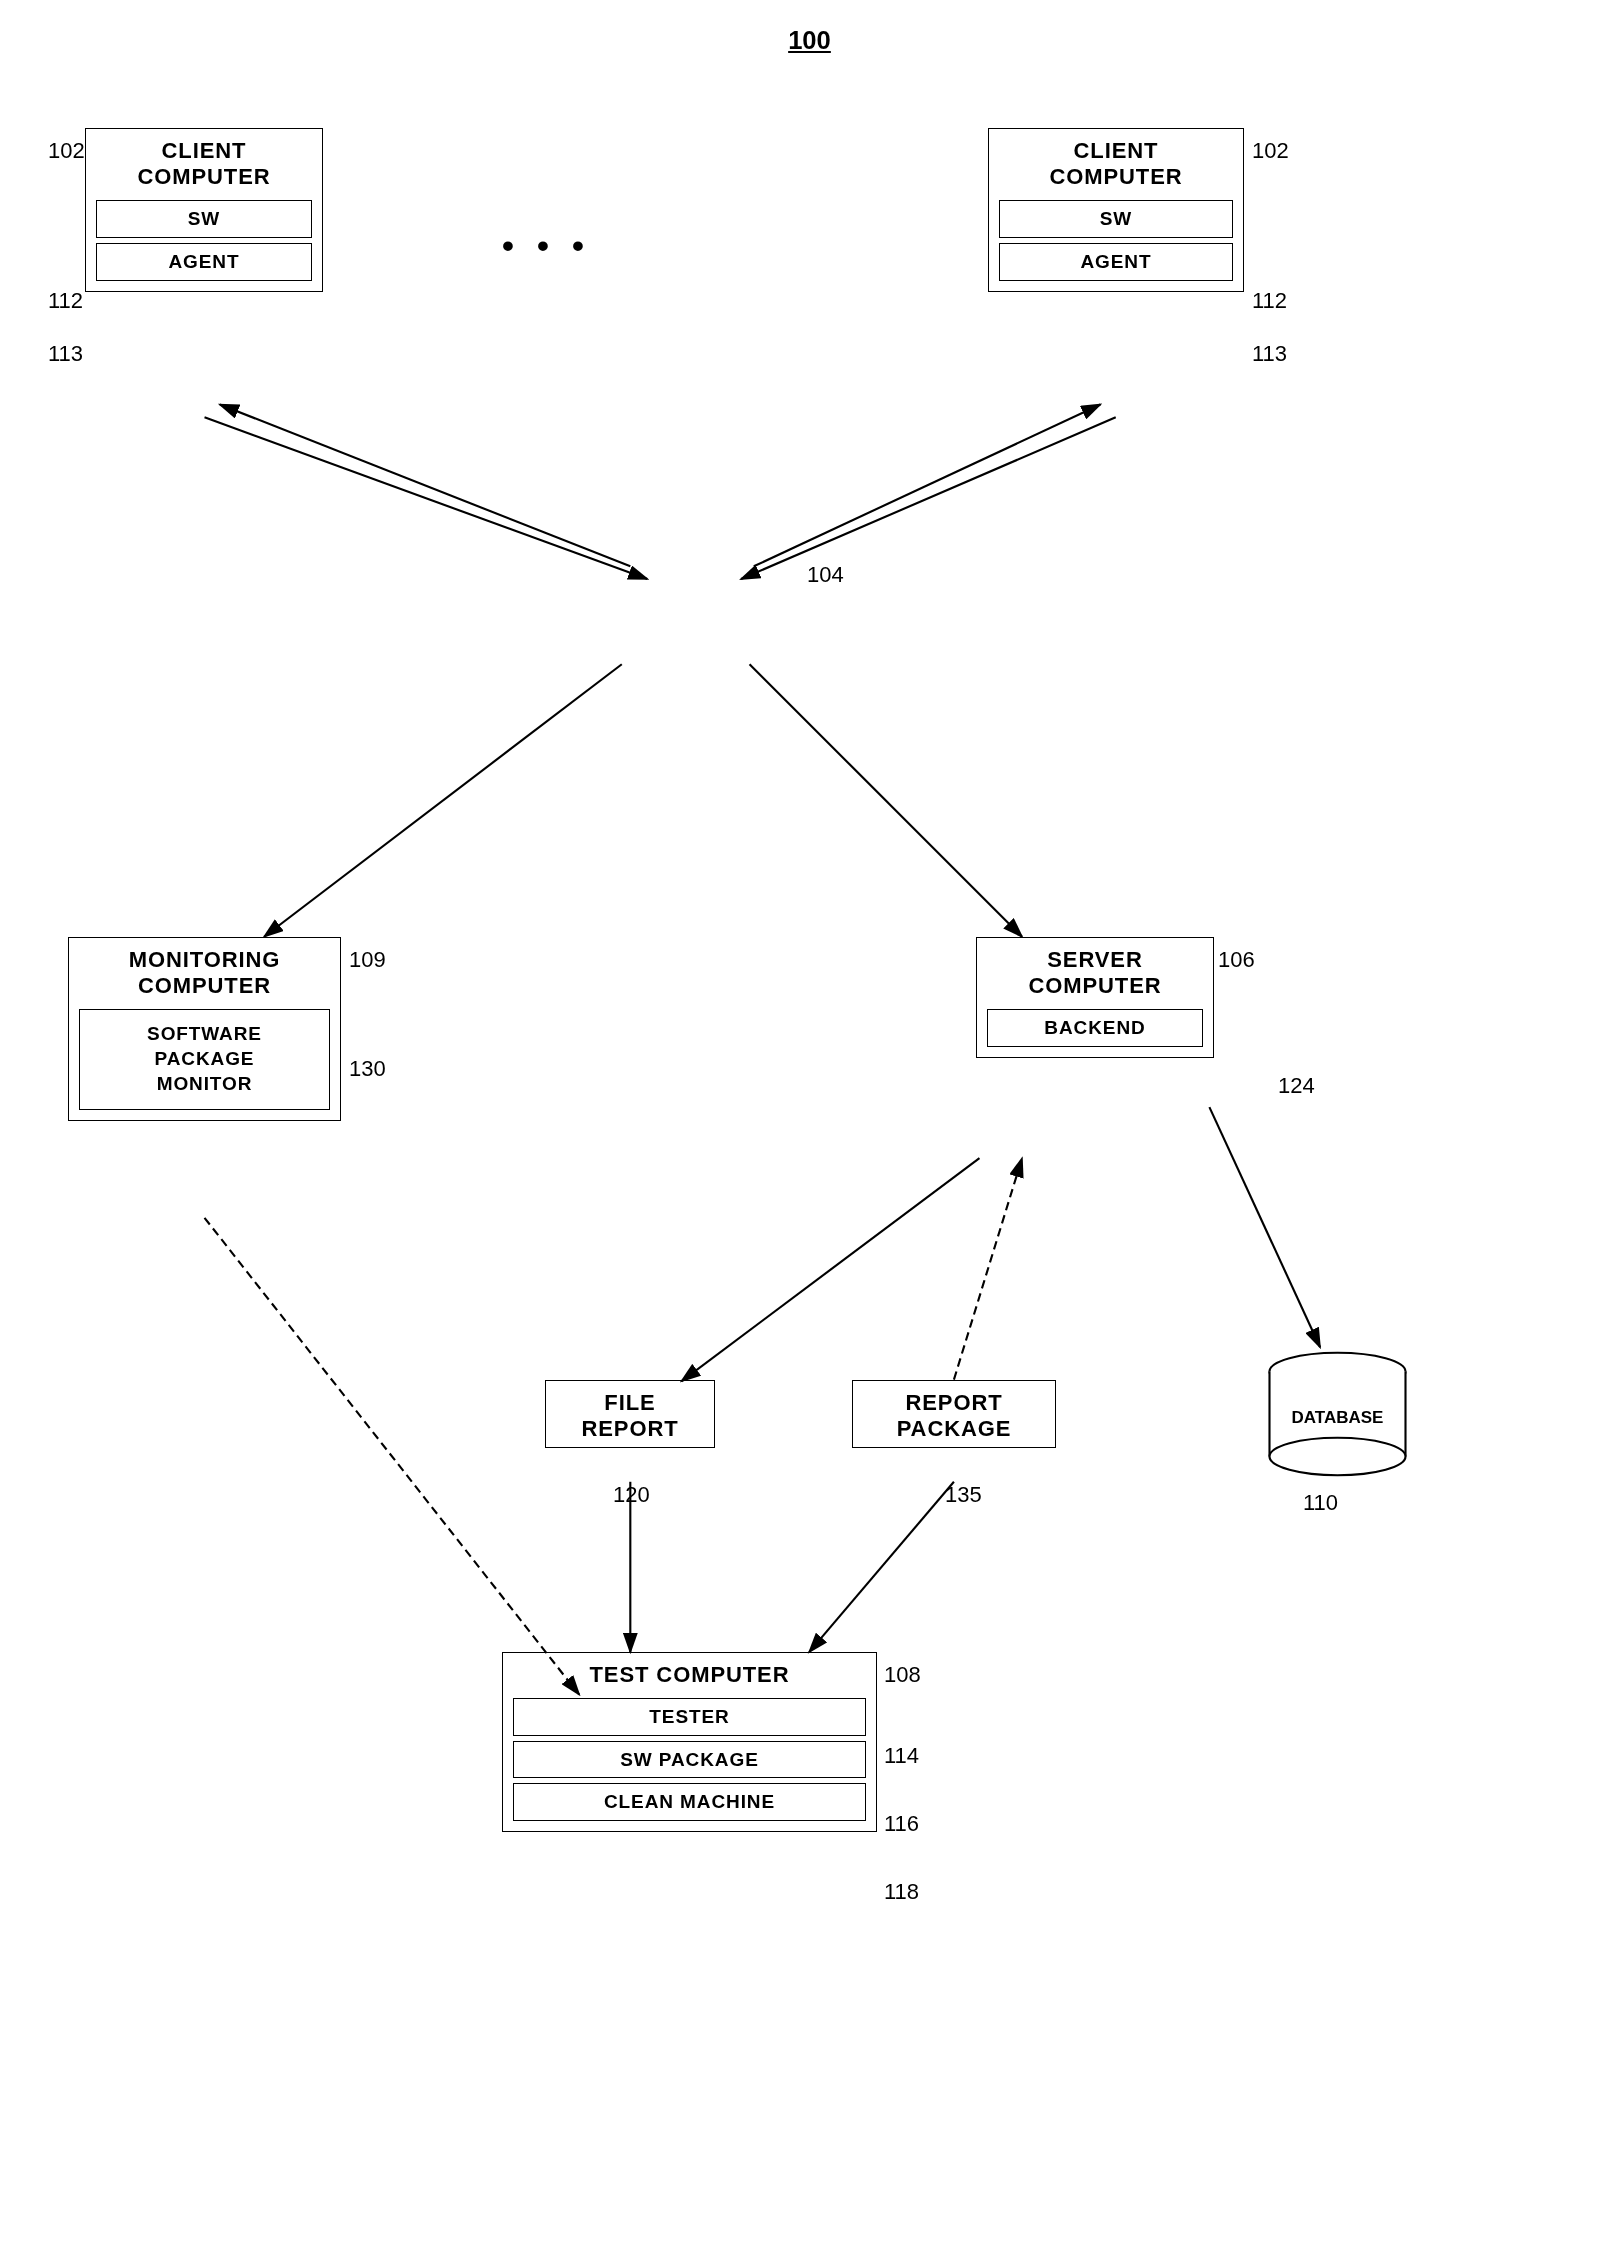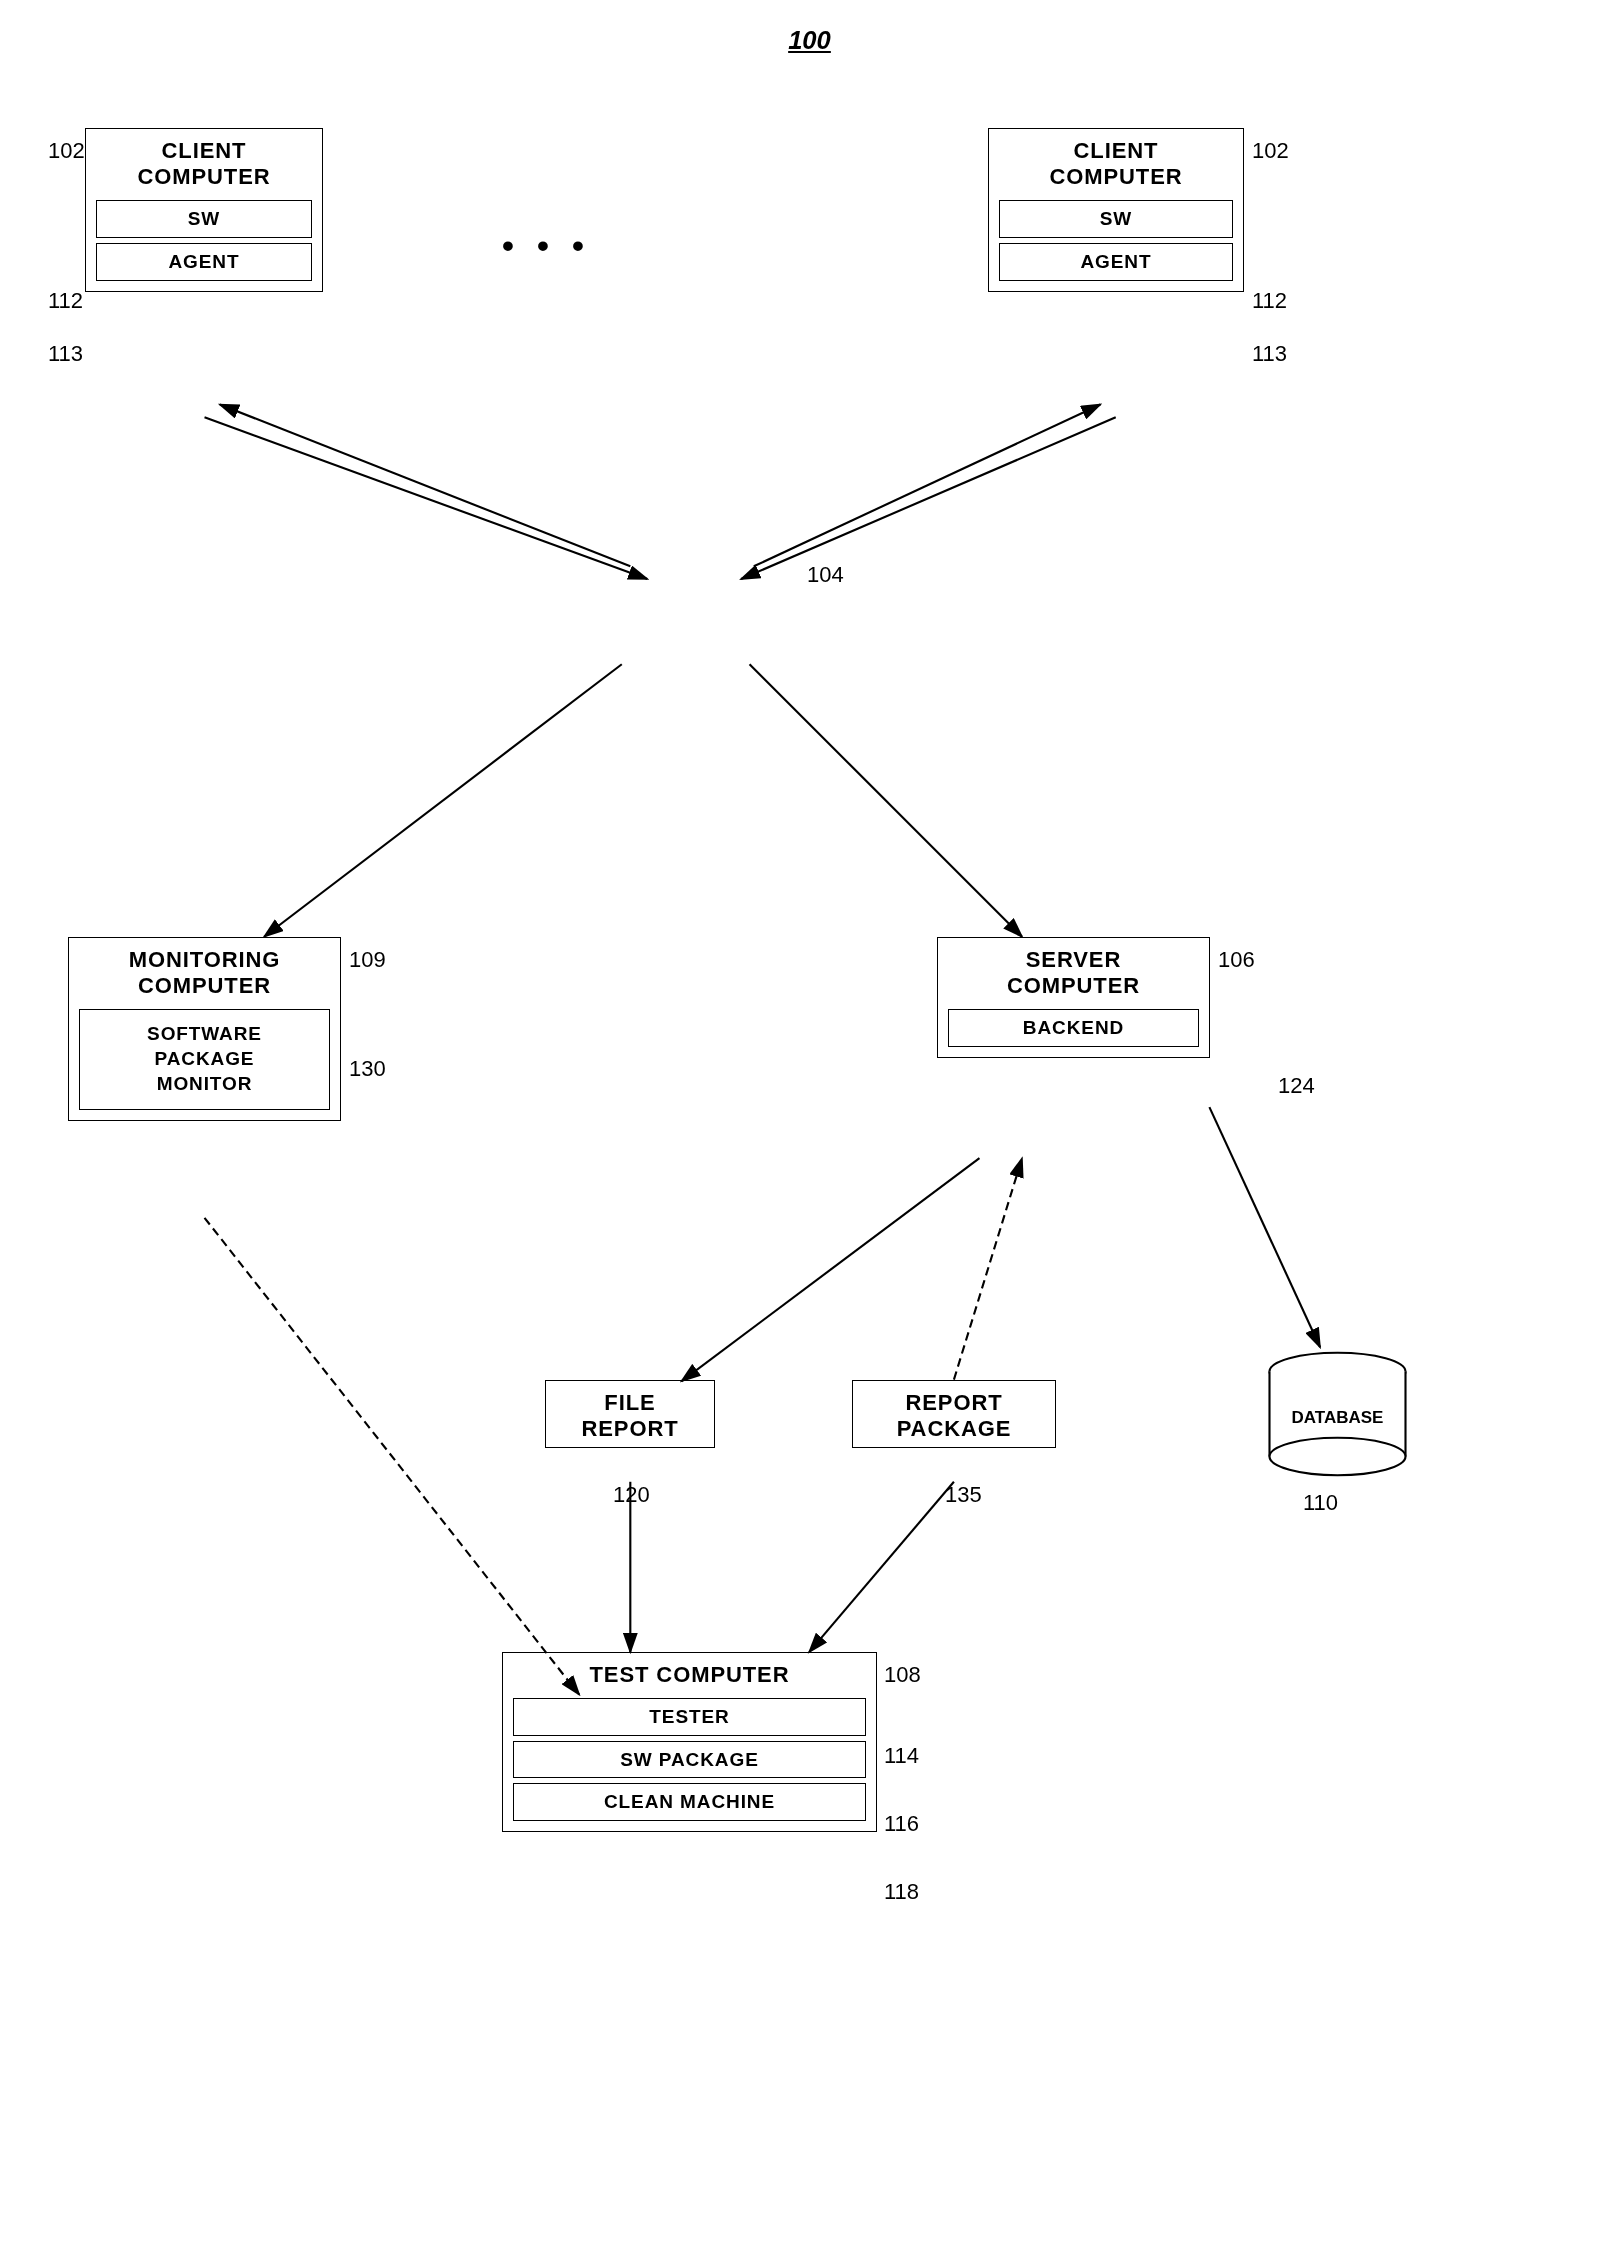--- a/index.html
+++ b/index.html
@@ -58,21 +58,21 @@
       font-weight: bold;
       text-align: center;
     }
   </style>
 </head>
 <body>
 
 <div class="diagram-container">
 
   <div class="fig-number" style="top:25.6px; left:767px; width:85px;">
-    <span style="text-decoration:underline;font-style:italic;">100</span>
+    <span style="text-decoration:underline;">100</span>
   </div>
 
   <div class="box" style="left:85px; top:128px; width:238px;">
     <div class="box-title" style="white-space:pre-line;">CLIENT
 COMPUTER</div>
     <div class="inner-box">SW</div>
     <div class="inner-box" style="margin-bottom:10.2px;">AGENT</div>
   </div>
 
   <div class="label-ref" style="left:48px; top:138px;">102</div>
@@ -97,21 +97,21 @@
   <div class="box" style="left:68px; top:937px; width:273px;">
     <div class="box-title" style="white-space:pre-line;">MONITORING
 COMPUTER</div>
     <div class="inner-box" style="white-space:pre-line; line-height:1.3; padding:12px 8.5px; margin-bottom:10.2px;">SOFTWARE
 PACKAGE
 MONITOR</div>
   </div>
   <div class="label-ref" style="left:349px; top:947px;">109</div>
   <div class="label-ref" style="left:349px; top:1056px;">130</div>
 
-  <div class="box" style="left:937px; top:937px; width:273px;">
+  <div class="box" style="left:976px; top:937px; width:238px;">
     <div class="box-title" style="white-space:pre-line;">SERVER
 COMPUTER</div>
     <div class="inner-box" style="margin-bottom:10.2px;">BACKEND</div>
   </div>
   <div class="label-ref" style="left:1218px; top:947px;">106</div>
   <div class="label-ref" style="left:1278px; top:1073px;">124</div>
 
   <div class="box" style="left:545px; top:1380px; width:170px;">
     <div class="box-title" style="white-space:pre-line;">FILE
 REPORT</div>

